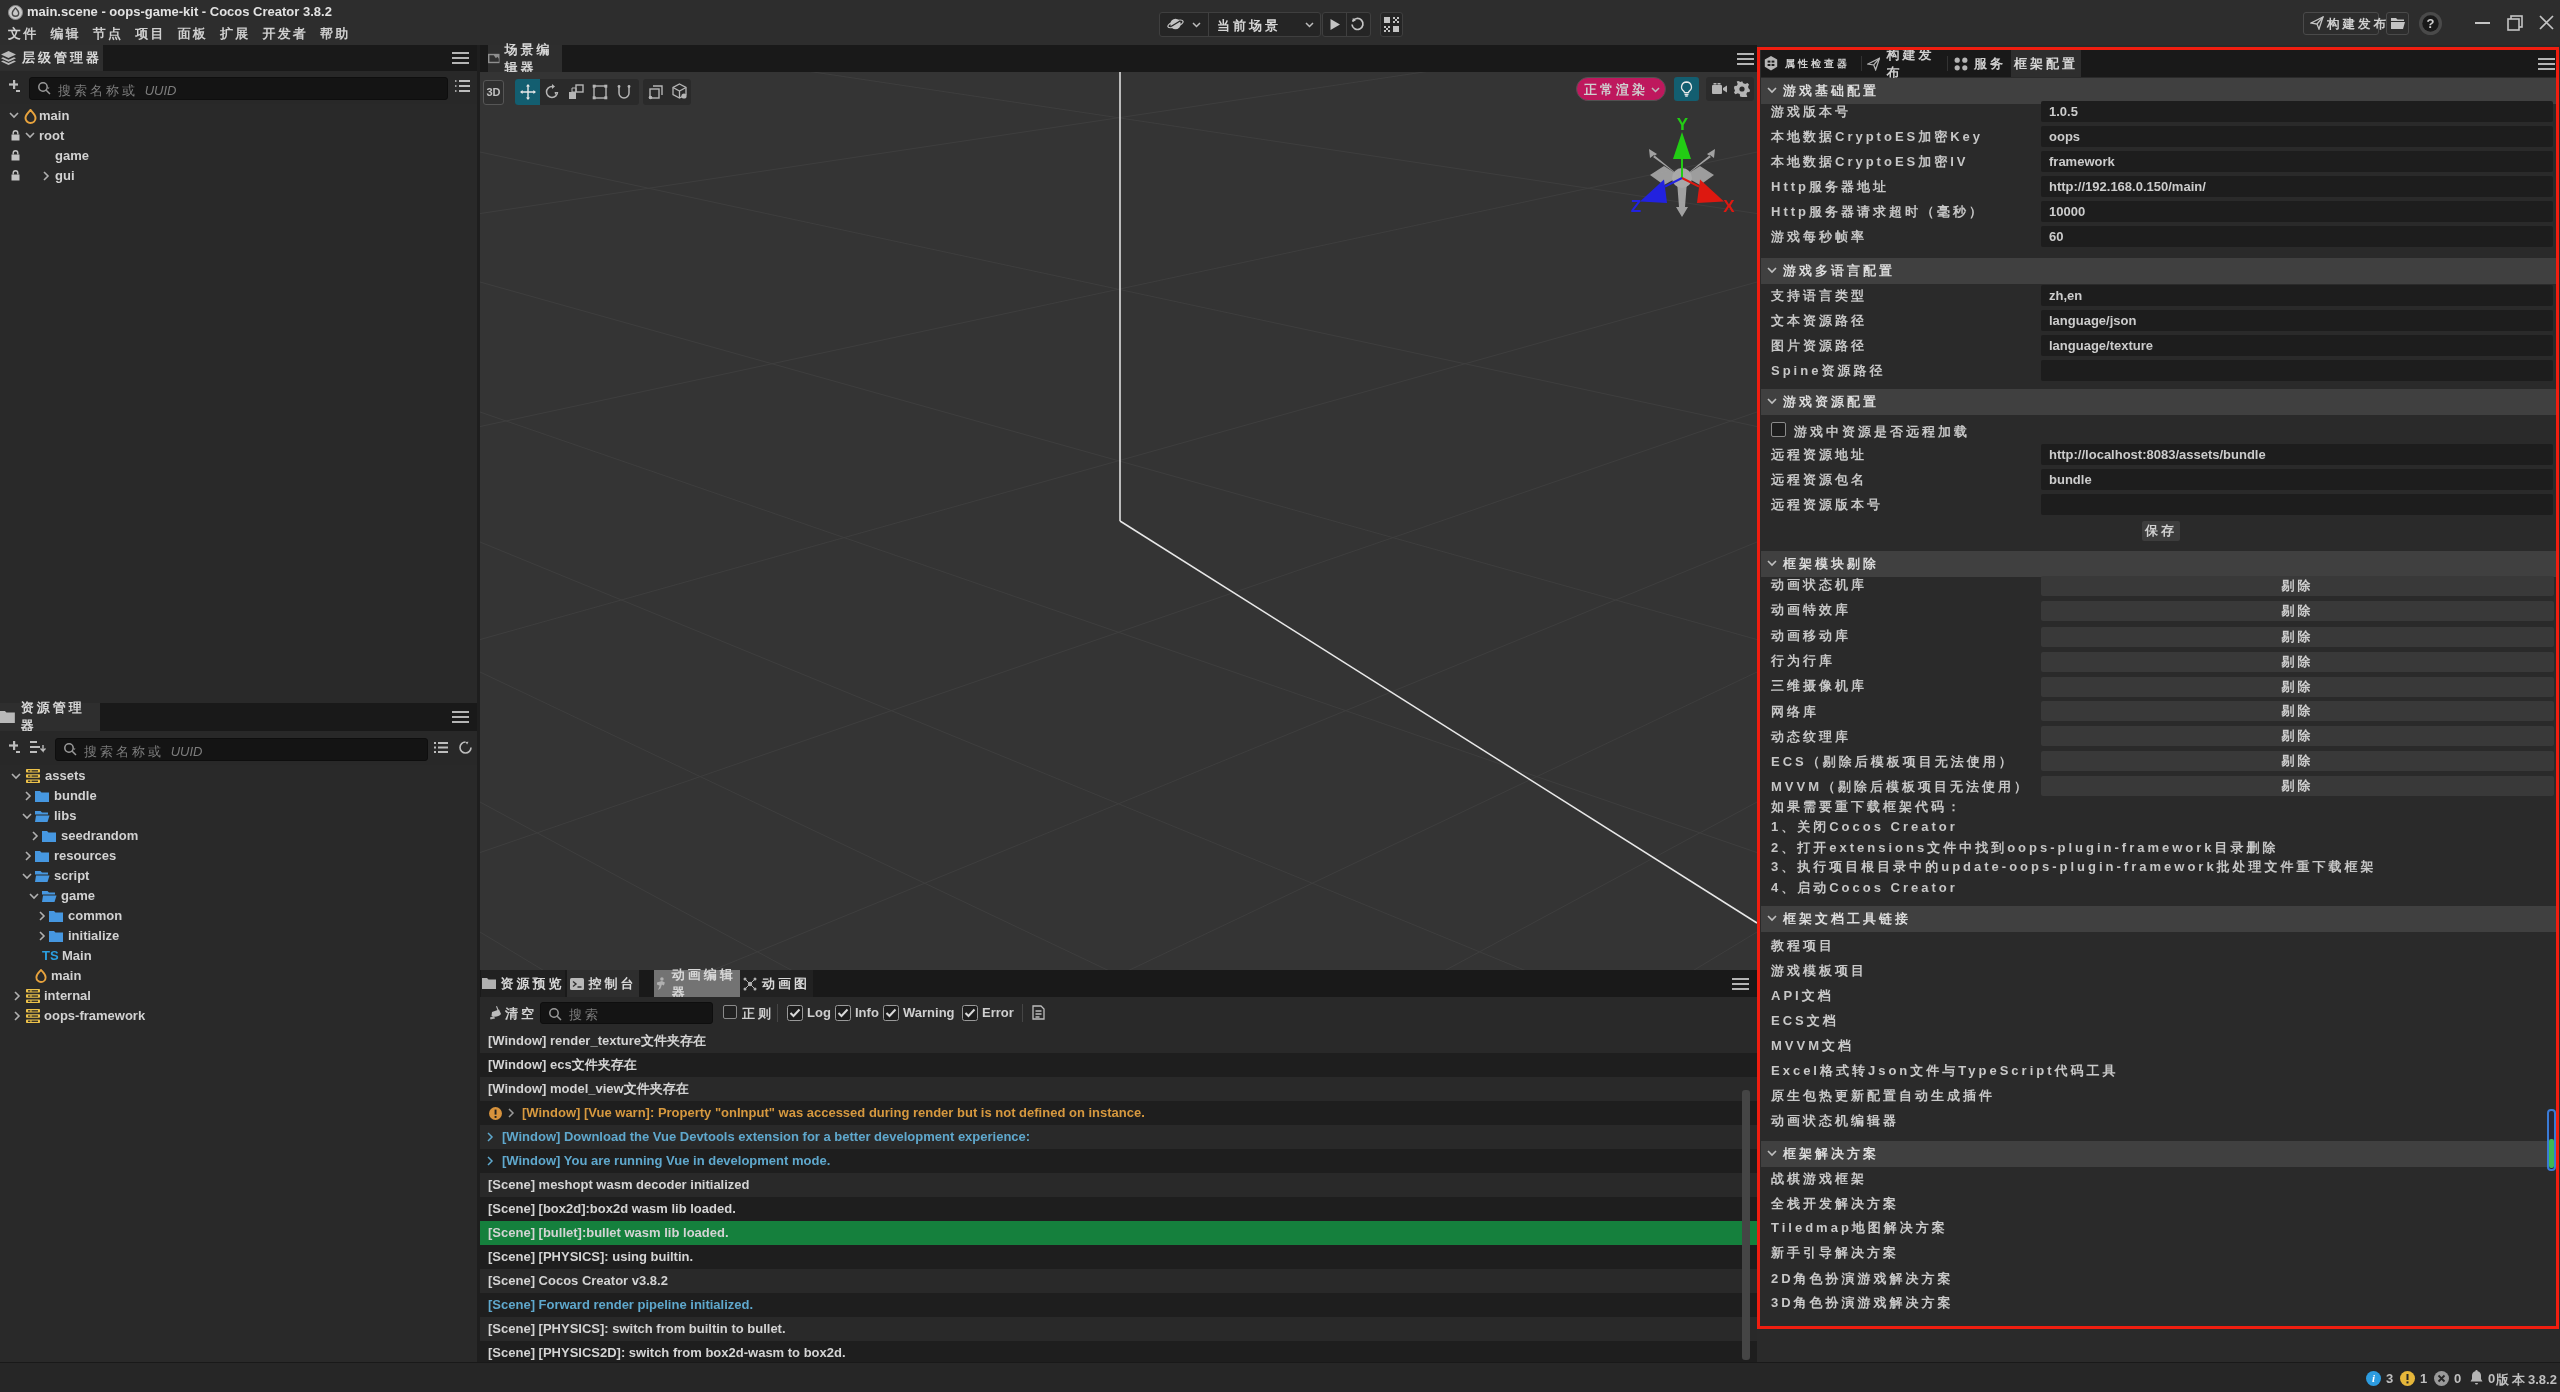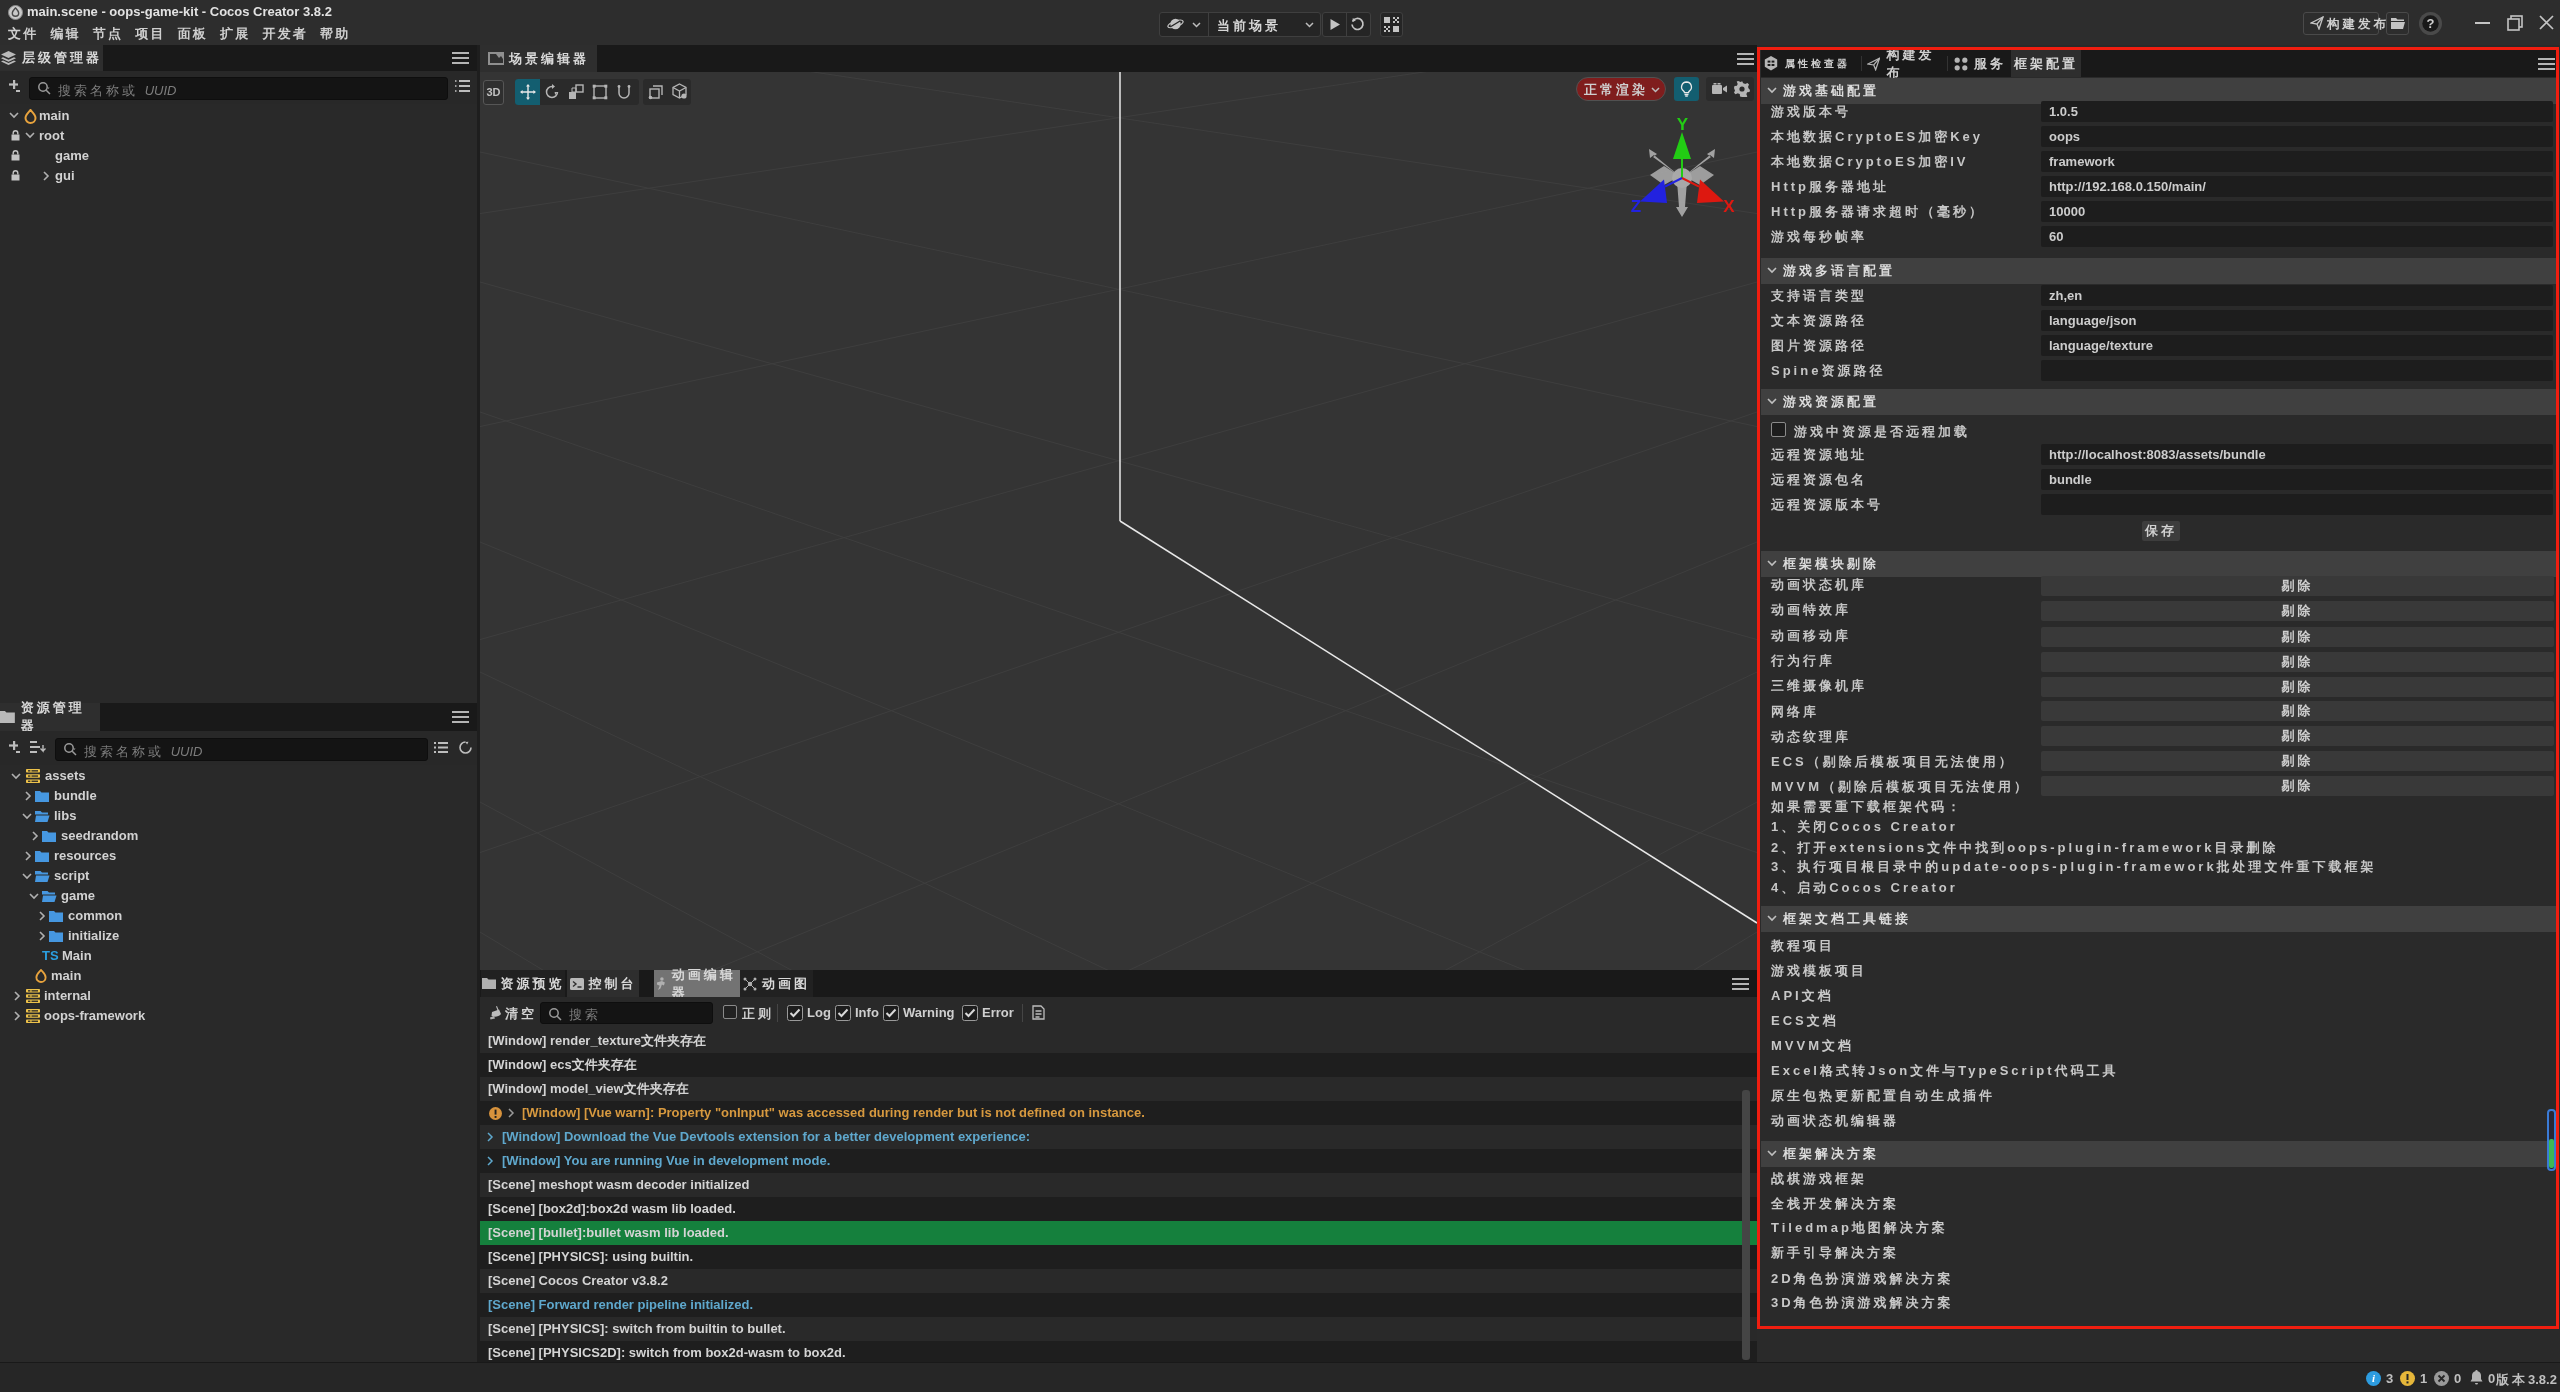--- a/index.html
+++ b/index.html
@@ -355,21 +355,21 @@
           <rect x="5.5" y="6.4" width="6.5" height="1.3" fill="#272727"></rect>
           <rect x="5.5" y="11.6" width="6.5" height="1.3" fill="#272727"></rect>
         </svg>
         <span class="abs" style="left:44px">oops-framework</span>
       </div>
   </div>
 </div>
 
 <div class="abs" id="scene" style="left:480px;top:45px;width:1277px;height:925px;background:#181818">
   <div class="tabbar" style="left:0;top:0;width:1277px;height:27px">
-    <div class="tab" style="left:0;width:117px">
+    <div class="tab" style="left:8px;width:74px">
       <svg width="16" height="13" viewBox="0 0 16 13">
           <rect width="16" height="13" fill="#8f8f8f"></rect>
           <path d="M2 2h6l3 4 2-2 2 3v4H2z" fill="#303030"></path>
         </svg>
       <span class="cjk" style="margin-left:5px;font-size:13px">场景编辑器</span>
     </div>
     <div class="hamb" style="left:1257px;top:8px"></div>
   </div>
   <div class="abs" id="viewport" style="left:0;top:27px;width:1277px;height:898px;background:#343434;overflow:hidden">
     <svg class="abs" style="left:0;top:0" width="1277" height="898" viewBox="0 0 1277 898">
@@ -441,21 +441,21 @@
         <path d="M5 2h9v9"></path>
         <rect x="2" y="5" width="9" height="9"></rect>
         <circle cx="2.5" cy="13.5" r="1.8" fill="#b5b5b5" stroke="none"></circle>
       </svg>
     <svg class="abs" style="left:191px;top:11px" width="17" height="17" viewBox="0 0 17 17" fill="none" stroke="#b5b5b5" stroke-width="1.3">
         <path d="M8.5 1L15 4.5v7L8.5 15 2 11.5v-7z"></path>
         <path d="M2 4.5l6.5 3.5L15 4.5M8.5 8v7"></path>
         <circle cx="13" cy="13" r="2.6" fill="#b5b5b5" stroke="none"></circle>
       </svg>
 
-    <div class="abs" style="left:1096px;top:5px;width:90px;height:24px;background:#7f1d1d;border:1px solid #515151;border-radius:12px">
+    <div class="abs" style="left:1096px;top:5px;width:90px;height:24px;background:#be185d;border:1px solid #515151;border-radius:12px">
       <span class="abs cjk" style="left:7px;top:3px;color:#cfcfcf">正常渲染</span>
       <svg class="abs" style="left:74px;top:9px" width="9" height="6" viewBox="0 0 9 6">
           <path d="M1 1l3.5 3.5L8 1" stroke="#bdbdbd" stroke-width="1.5" fill="none"></path>
         </svg>
     </div>
     <div class="abs" style="left:1194px;top:5px;width:25px;height:24px;background:#135e70;border-radius:3px">
       <svg class="abs" style="left:5px;top:4px" width="15" height="16" viewBox="0 0 15 16" fill="none" stroke="#e8e8e8" stroke-width="1.3">
           <path d="M7.5 1a5 5 0 0 1 2.8 9.1c-.6.4-.8 1-.8 1.6H5.5c0-.6-.2-1.2-.8-1.6A5 5 0 0 1 7.5 1z"></path>
           <path d="M5.5 13.5h4M6.2 15.2h2.6"></path>
         </svg>

